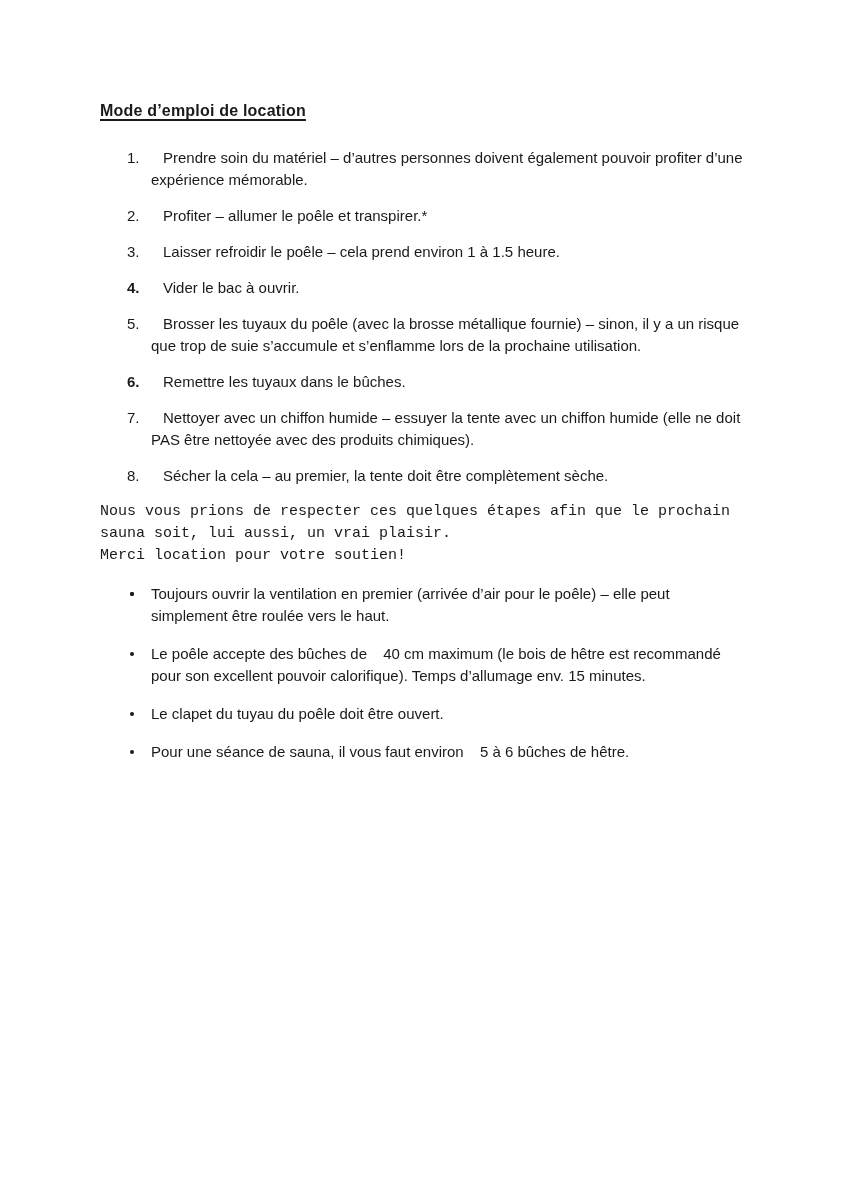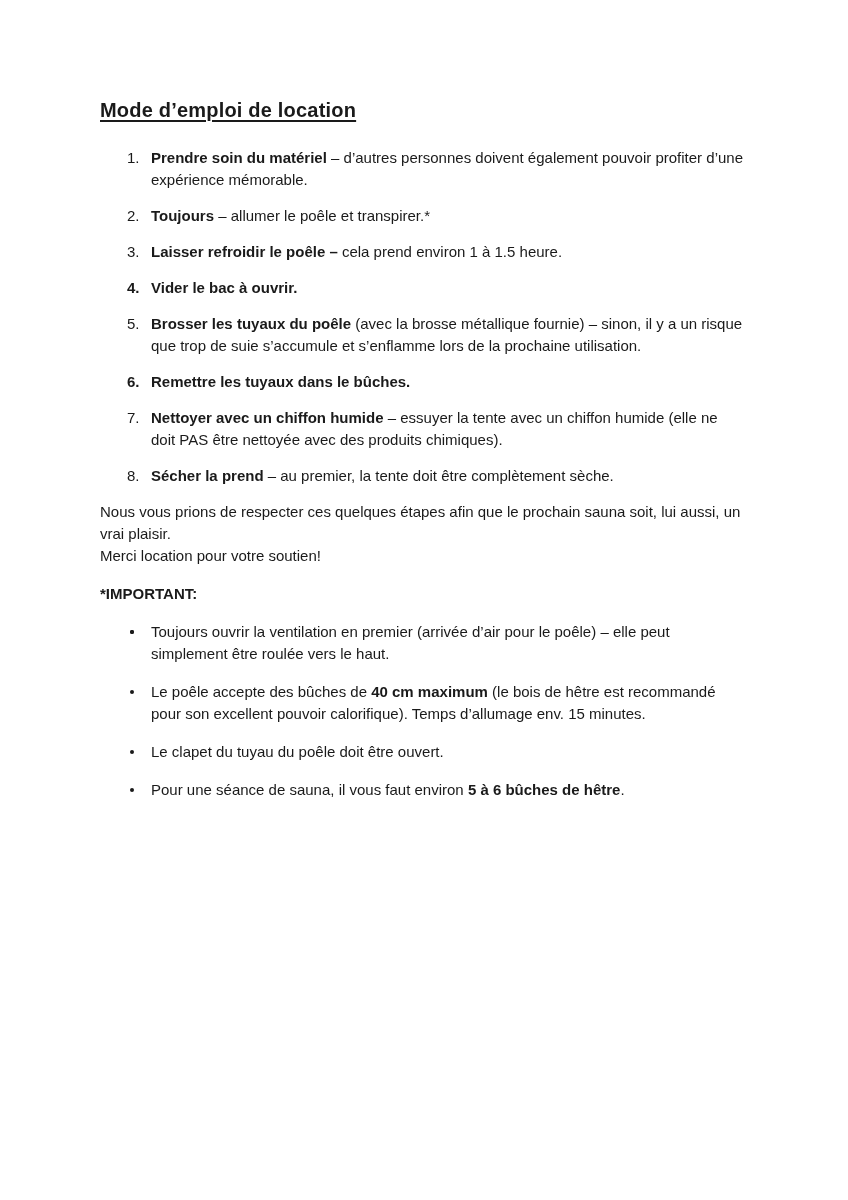--- a/index.html
+++ b/index.html
@@ -16,31 +16,32 @@
   }
   .page {
     box-sizing: border-box;
     width: 848px;
     height: 1200px;
     padding: 97px 103px 0 100px;
     background: #ffffff;
   }
   .title {
     margin: 0 0 23px 0;
-    font-size: 20px;
+    font-size: 16px;
     line-height: 27px;
     font-weight: bold;
     text-decoration: underline;
     text-decoration-thickness: 2px;
     text-underline-offset: 3px;
     letter-spacing: 0.2px;
   }
   .body-text {
     font-size: 15px;
     line-height: 22px;
+    font-family: Liberation Mono, monospace;
   }
   ol.steps, ul.notes {
     list-style: none;
     margin: 0;
     padding: 0;
   }
   li.step, li.note {
     position: relative;
     padding-left: 51px;
     font-size: 15px;
@@ -57,21 +58,21 @@
   li.step .num.b { font-weight: bold; }
   li.note .dot {
     position: absolute;
     left: 30px;
     top: 9px;
     width: 4px;
     height: 4px;
     border-radius: 50%;
     background: #1a1a1a;
   }
-  b, .bold { font-weight: bold; }
+  b, .bold { font-weight: normal; margin-left: 12px; }
   .closing {
     margin: 0 0 16px 0;
     font-size: 15px;
     line-height: 22px;
   }
   .closing span { display: block; }
   .important {
     margin: 0 0 14px 0;
     font-size: 15px;
     line-height: 22px;
@@ -85,21 +86,21 @@
 
   <h1 class="title">Mode d’emploi de location</h1>
 
   <ol class="steps" id="steps">
       <li class="step">
     <span class="num">1.</span>
     <span class="txt"><b>Prendre soin du matériel</b><span> – d’autres personnes doivent également pouvoir profiter d’une expérience mémorable.</span></span>
   </li>
       <li class="step">
     <span class="num">2.</span>
-    <span class="txt"><b>Toujours</b><span> – allumer le poêle et transpirer.*</span></span>
+    <span class="txt"><b>Profiter</b><span> – allumer le poêle et transpirer.*</span></span>
   </li>
       <li class="step">
     <span class="num">3.</span>
     <span class="txt"><b>Laisser refroidir le poêle –</b><span> cela prend environ 1 à 1.5 heure.</span></span>
   </li>
       <li class="step">
     <span class="num b">4.</span>
     <span class="txt"><b>Vider le bac à ouvrir.</b><span></span></span>
   </li>
       <li class="step">
@@ -109,30 +110,29 @@
       <li class="step">
     <span class="num b">6.</span>
     <span class="txt"><b>Remettre les tuyaux dans le bûches.</b><span></span></span>
   </li>
       <li class="step">
     <span class="num">7.</span>
     <span class="txt"><b>Nettoyer avec un chiffon humide</b><span> – essuyer la tente avec un chiffon humide (elle ne doit PAS être nettoyée avec des produits chimiques).</span></span>
   </li>
       <li class="step">
     <span class="num">8.</span>
-    <span class="txt"><b>Sécher la prend</b><span> – au premier, la tente doit être complètement sèche.</span></span>
+    <span class="txt"><b>Sécher la cela</b><span> – au premier, la tente doit être complètement sèche.</span></span>
   </li>
     </ol>
 
   <p class="closing body-text">
     <span>Nous vous prions de respecter ces quelques étapes afin que le prochain sauna soit, lui aussi, un vrai plaisir.</span>
     <span>Merci location pour votre soutien!</span>
   </p>
 
-  <p class="important">*IMPORTANT:</p>
 
   <ul class="notes" id="notes">
       <li class="note">
     <span class="dot"></span>
   </li>
       <li class="note">
     <span class="dot"></span>
     <span class="txt"><span>Toujours ouvrir la ventilation en premier (arrivée d’air pour le poêle) – elle peut simplement être roulée vers le haut.</span><b></b><span></span></span>
   </li>
       <li class="note">

